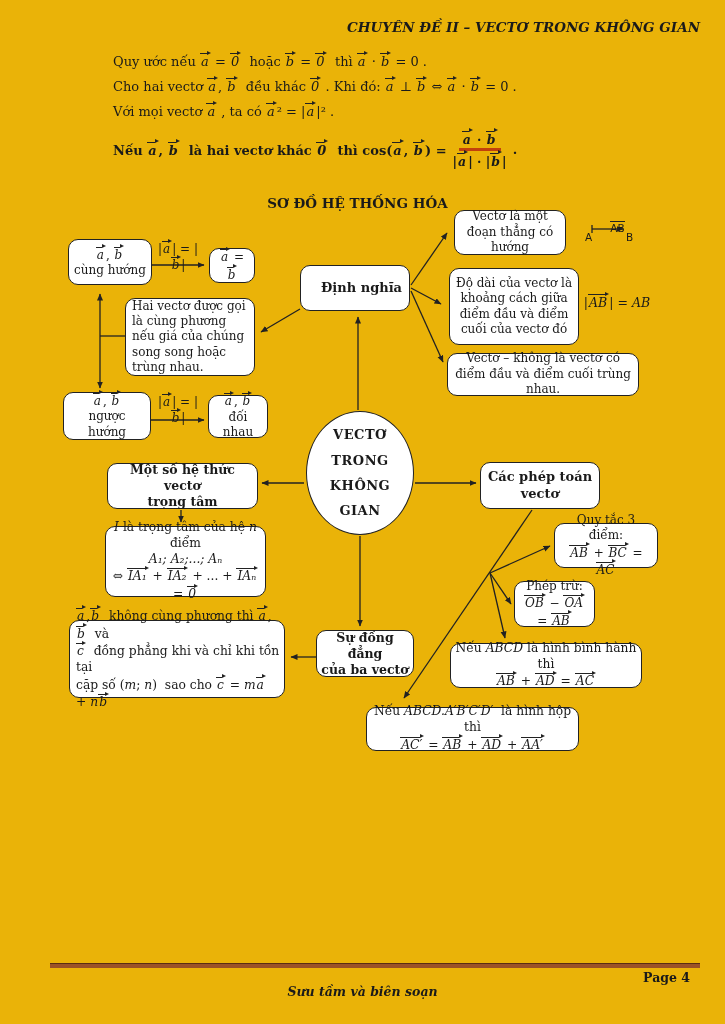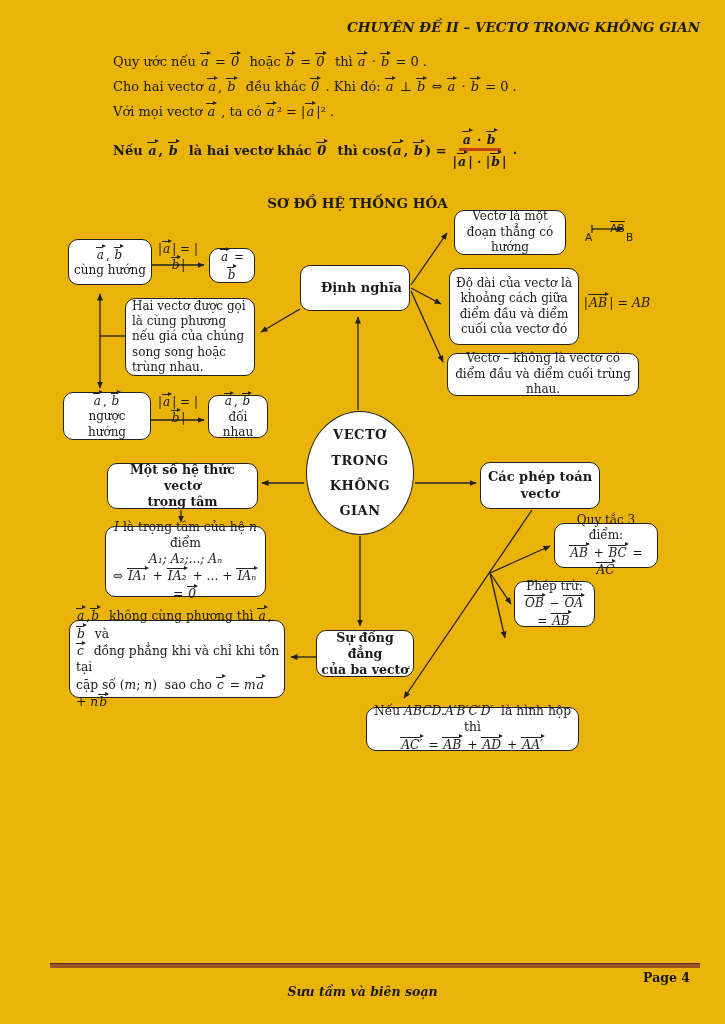--- a/index.html
+++ b/index.html
@@ -150,20 +150,24 @@
     <span>vectơ</span>
   </div>
   <div class="box" style="left:554px;top:523px;width:104px;height:45px;">
     <span>Quy tắc 3 điểm:</span>
     <span class="fx"><span class="vec">AB</span><span> + </span><span class="vec">BC</span><span> = </span><span class="vec">AC</span></span>
   </div>
   <div class="box" style="left:514px;top:581px;width:81px;height:46px;">
     <span>Phép trừ:</span>
     <span class="fx"><span class="vec">OB</span><span> − </span><span class="vec">OA</span><span> = </span><span class="vec">AB</span></span>
   </div>
+  <div class="box" style="left:450px;top:643px;width:192px;height:45px;font-size:12.3px;">
+    <span class="fx"><span>Nếu </span><span class="it">ABCD</span><span> là hình bình hành thì</span></span>
+    <span class="fx"><span class="vec">AB</span><span> + </span><span class="vec">AD</span><span> = </span><span class="vec">AC</span></span>
+  </div>
   <div class="box" style="left:366px;top:707px;width:213px;height:44px;font-size:12.3px;">
     <span class="fx"><span>Nếu </span><span class="it">ABCD.A′B′C′D′</span><span>  là hình hộp thì</span></span>
     <span class="fx"><span class="vec">AC′</span><span> = </span><span class="vec">AB</span><span> + </span><span class="vec">AD</span><span> + </span><span class="vec">AA′</span></span>
   </div>
 
   <div class="box bold" style="left:316px;top:630px;width:98px;height:47px;font-size:12.5px;">
     <span>Sự đồng đẳng</span>
     <span>của ba vectơ</span>
   </div>
   <div class="box left" style="left:69px;top:620px;width:216px;height:78px;font-size:12.3px;">

